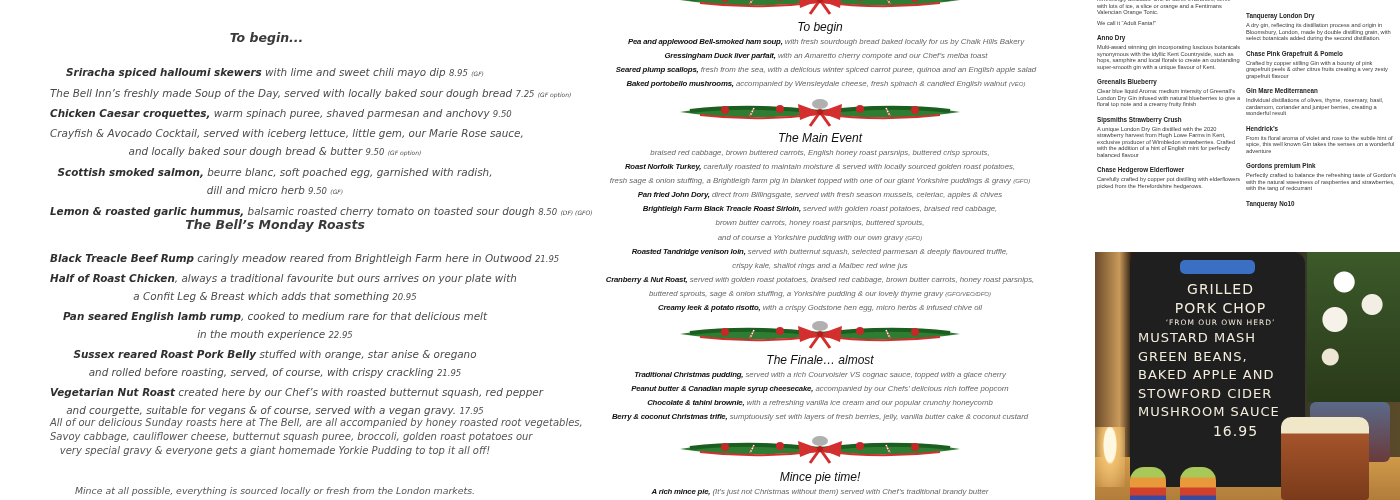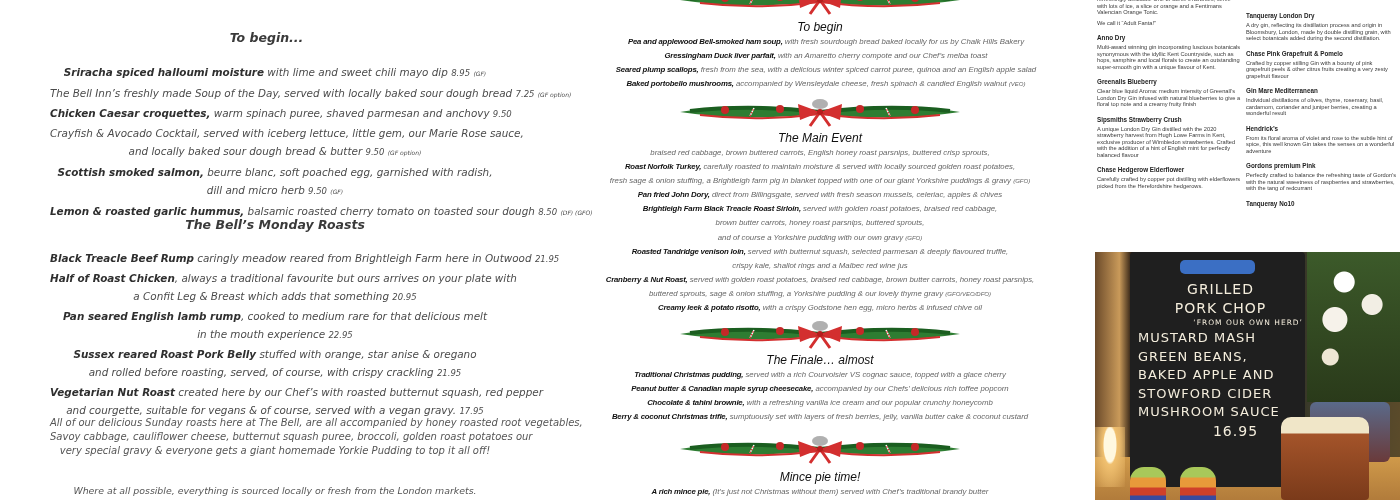--- a/index.html
+++ b/index.html
@@ -45,33 +45,33 @@
   .gin-col .gin-desc { font-size: 5.7px; line-height: 6.5px; color: #3a3a3a; }
 
   
   .photo {
     position: absolute; left: 1095px; top: 252px; width: 305px; height: 248px;
     background: linear-gradient(90deg, #6b4a2a 0%, #c99a5a 8%, #2b1d12 12%, #2b1d12 60%, #3a3a2a 70%, #5a4a2a 100%);
     overflow: hidden;
   }
   .board {
     position: absolute; left: 35px; top: 0; width: 175px; height: 235px;
-    background: #1f1f1f; border-radius: 4px;
+    background: #1f1f1f; border-radius: 12px;
   }
   .board-handle {
     position: absolute; left: 50px; top: 8px; width: 75px; height: 14px;
     background: #3b6fc4; border-radius: 5px;
   }
   .board-text {
     position: absolute; left: 8px; top: 28px; width: 165px;
     font-family: "DejaVu Sans", sans-serif; color: #f4eddc;
     font-size: 13px; line-height: 18.5px; letter-spacing: 1px;
   }
   .board-text .c1 { text-align: center; font-size: 14px; }
-  .board-text .small { text-align: right; font-size: 7.5px; line-height: 12px; }
+  .board-text .small { text-align: center; font-size: 7.5px; line-height: 12px; }
   .board-text .price { text-align: center; font-size: 14px; padding-left: 30px; }
   .flowers {
     position: absolute; left: 212px; top: 0; width: 93px; height: 150px;
     background: radial-gradient(circle at 40% 20%, #fff 0 10px, transparent 11px),
                 radial-gradient(circle at 30% 45%, #f6f2ea 0 12px, transparent 13px),
                 radial-gradient(circle at 70% 35%, #f2eee4 0 10px, transparent 11px),
                 radial-gradient(circle at 25% 70%, #eee6d4 0 8px, transparent 9px),
                 linear-gradient(180deg, #3c5a2a, #2a3a1a);
   }
   .vase {
@@ -91,21 +91,21 @@
   .photo > * { z-index: 1; }
   .photo .table { z-index: 0; }
 </style>
 </head>
 <body>
 
 <div class="left-panel">
   <div class="sec-title" style="position:absolute;left:0;right:17px;top:30px;">To begin...</div>
 
   <div id="starters-list" style="position:absolute;left:0;right:0;top:63px;">
-      <div class="line"><b>Sriracha spiced halloumi moisture</b><span> with lime and sweet chili mayo dip </span><span class="price">8.95</span> <span class="tag">(GF)</span></div>
+      <div class="line"><b>Sriracha spiced halloumi skewers</b><span> with lime and sweet chili mayo dip </span><span class="price">8.95</span> <span class="tag">(GF)</span></div>
       <div class="line"><span>The Bell Inn’s freshly made Soup of the Day, served with locally baked sour dough bread </span><span class="price">7.25</span> <span class="tag">(GF option)</span></div>
       <div class="line"><b>Chicken Caesar croquettes,</b><span> warm spinach puree, shaved parmesan and anchovy </span><span class="price">9.50</span></div>
       <div class="line"><span>Crayfish &amp; Avocado Cocktail, served with iceberg lettuce, little gem, our Marie Rose sauce,</span></div>
       <div class="line"><span>and locally baked sour dough bread &amp; butter  </span><span class="price">9.50</span> <span class="tag">(GF option)</span></div>
       <div class="line"><b>Scottish smoked salmon,</b><span> beurre blanc, soft poached egg, garnished with radish,</span></div>
       <div class="line"><span>dill and micro herb </span><span class="price">9.50</span> <span class="tag">(GF)</span></div>
       <div class="line"><b>Lemon &amp; roasted garlic hummus,</b><span> balsamic roasted cherry tomato on toasted sour dough </span><span class="price">8.50</span> <span class="tag">(DF) (GFO)</span></div>
     </div>
 
   <div class="sec-title" style="position:absolute;left:0;right:0;top:217px;">The Bell’s Monday Roasts</div>
@@ -121,21 +121,21 @@
       <div class="line"><b>Vegetarian Nut Roast</b><span> created here by our Chef’s with roasted butternut squash, red pepper</span></div>
       <div class="line"><span>and courgette, suitable for vegans &amp; of course, served with a vegan gravy. </span><span class="price">17.95</span></div>
     </div>
 
   <div id="acc-note" style="position:absolute;left:0;right:0;top:416px;">
       <div class="note">All of our delicious Sunday roasts here at The Bell, are all accompanied by honey roasted root vegetables,</div>
       <div class="note">Savoy cabbage, cauliflower cheese, butternut squash puree, broccoli, golden roast potatoes our</div>
       <div class="note">very special gravy &amp; everyone gets a giant homemade Yorkie Pudding to top it all off!</div>
     </div>
 
-  <div class="footer-note" style="position:absolute;left:0;right:0;top:485px;">Where at all possible, everything is sourced locally or fresh from the London markets.</div>
+  <div class="footer-note" style="position:absolute;left:0;right:0;top:485px;">Mince at all possible, everything is sourced locally or fresh from the London markets.</div>
 </div>
 
 <div class="mid-panel">
   <div class="garland" style="top:-16px;">
 <svg viewBox="0 0 300 32" preserveAspectRatio="none">
   <path d="M10 16 Q75 4 150 16 Q225 4 290 16 Q225 26 150 18 Q75 26 10 16Z" fill="#2e7d32"></path>
   <path d="M20 15 Q80 8 150 16 Q220 8 280 15" stroke="#1b5e20" stroke-width="4" fill="none"></path>
   <path d="M30 19 Q90 26 150 18 Q210 26 270 19" stroke="#d32f2f" stroke-width="2" fill="none"></path>
   <circle cx="55" cy="14" r="4" fill="#c62828"></circle>
   <circle cx="110" cy="13" r="4" fill="#c62828"></circle>

